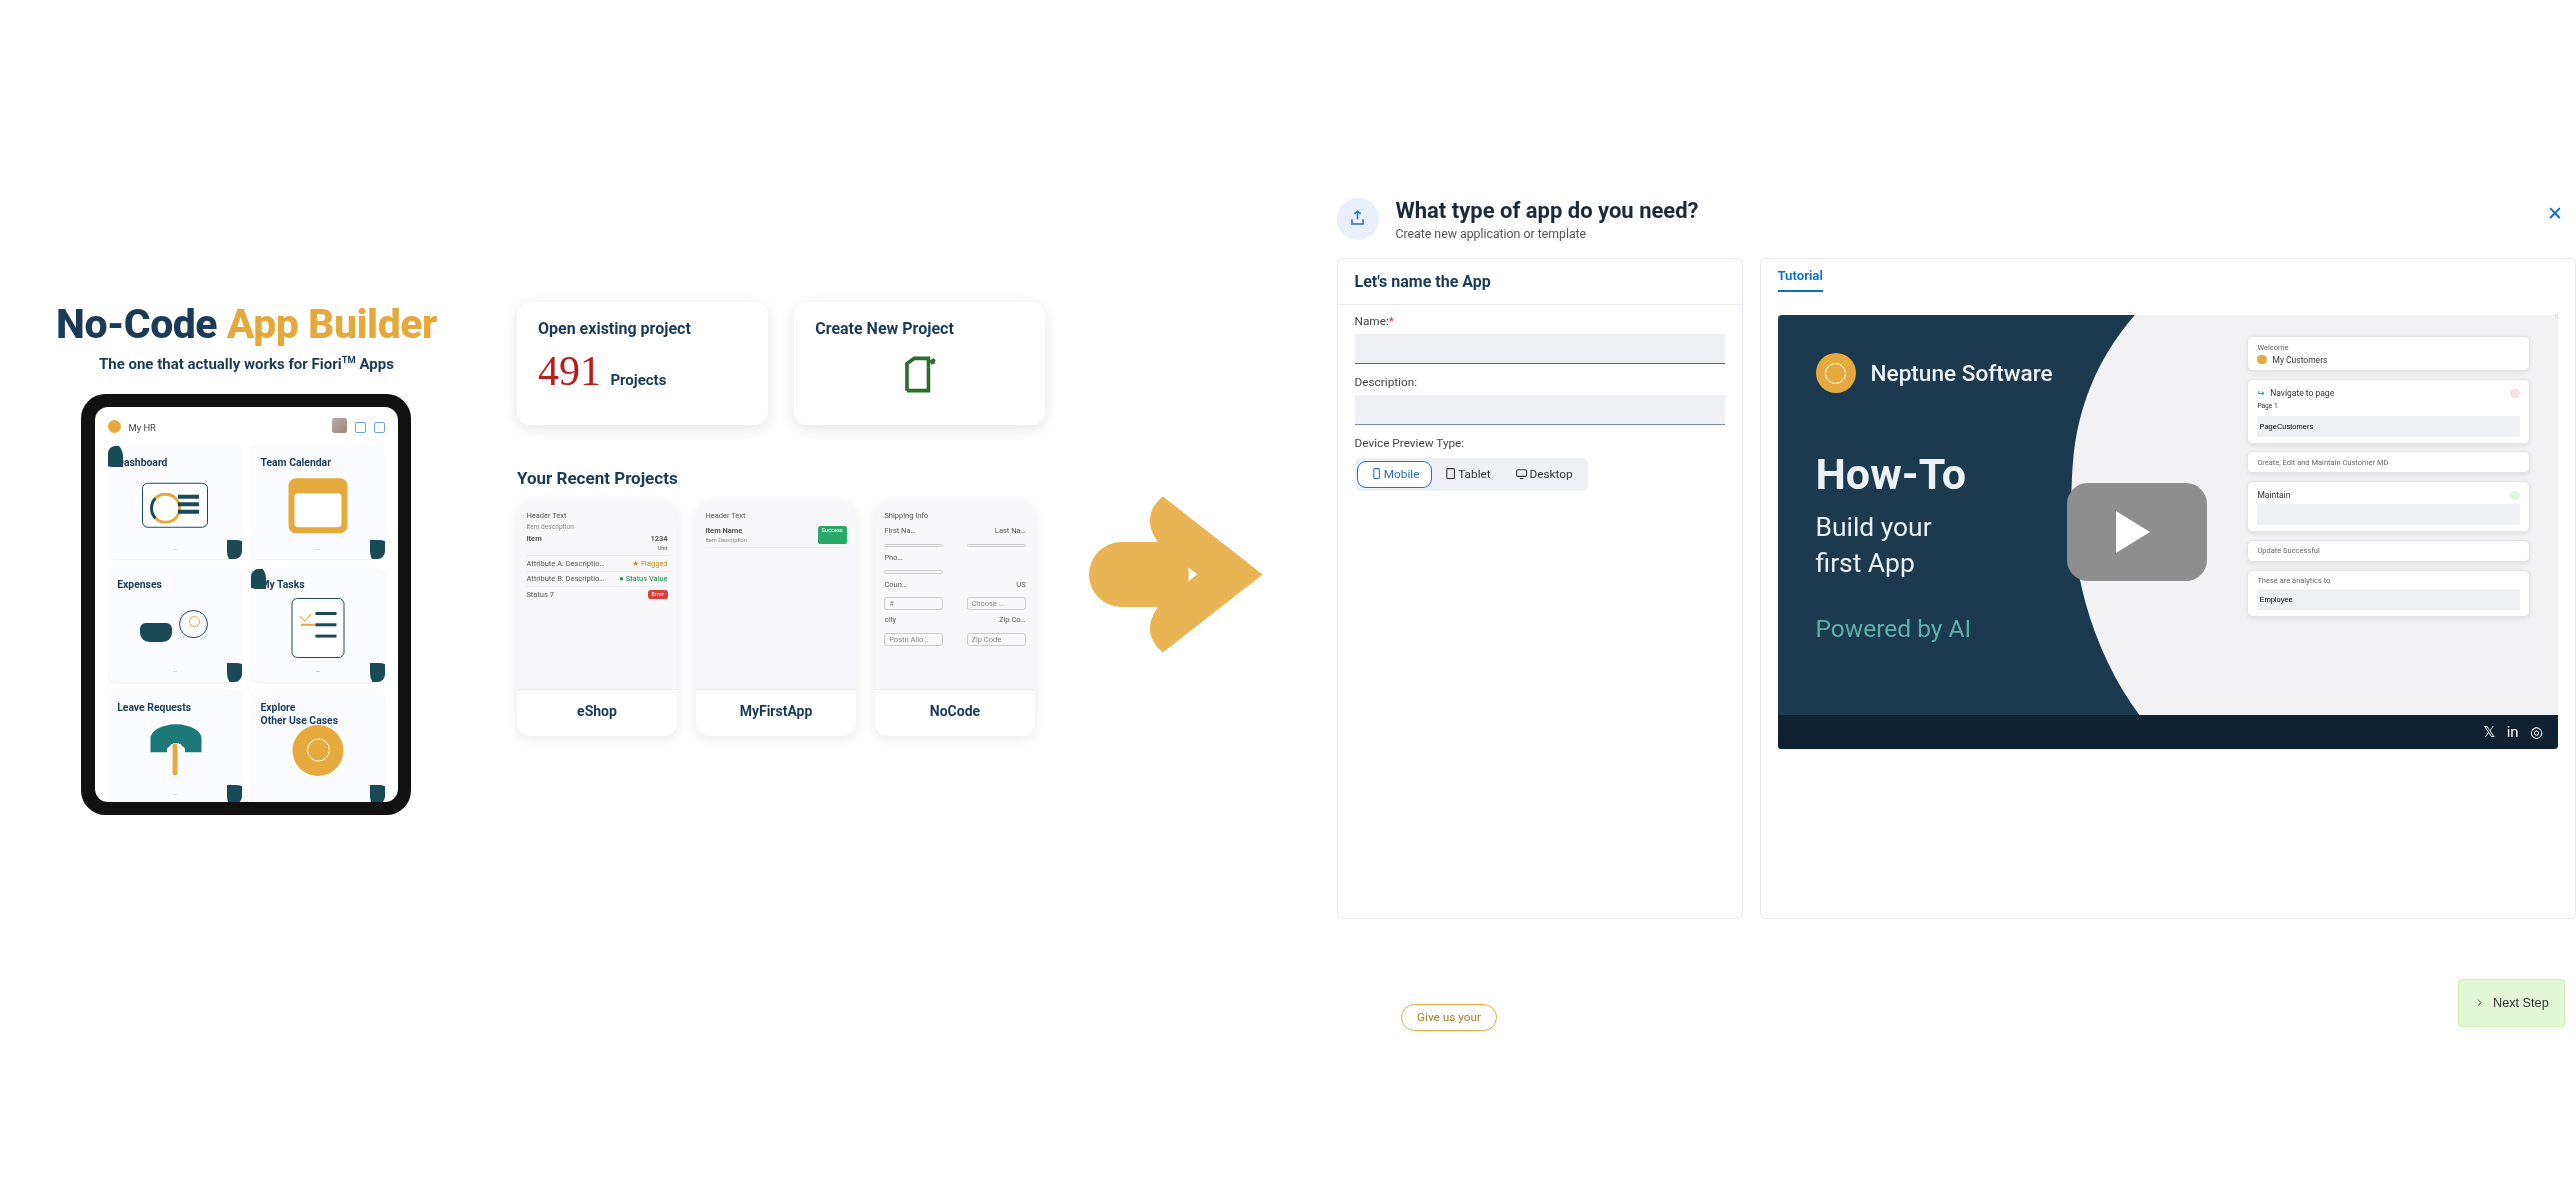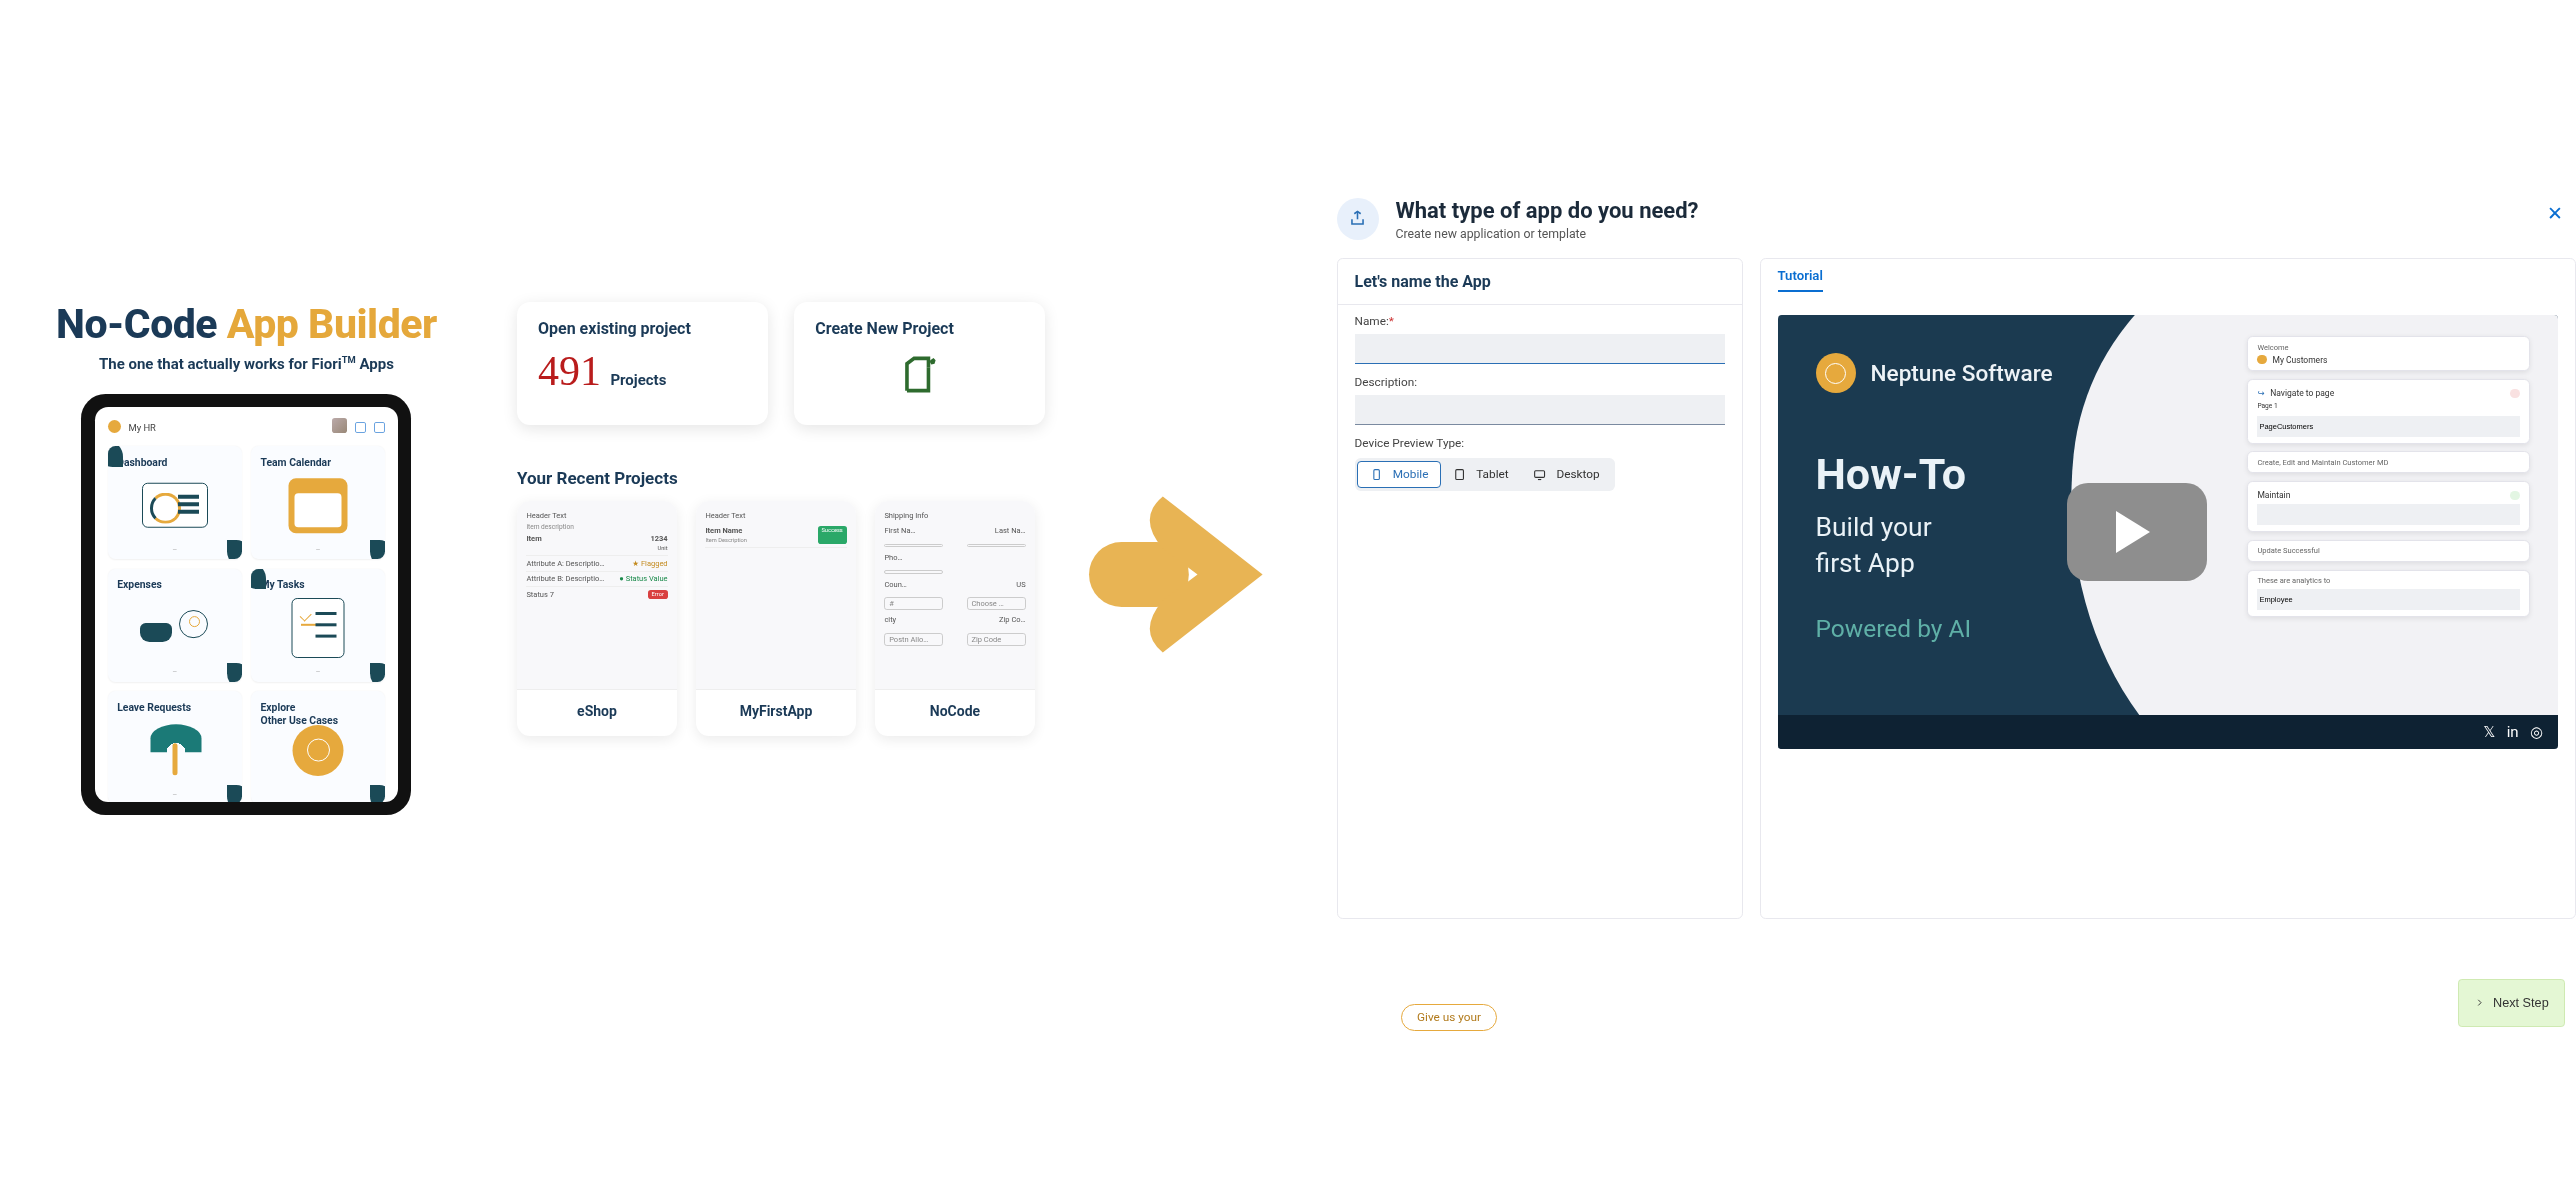--- a/index.html
+++ b/index.html
@@ -88,21 +88,21 @@
 .panel.form .ph{font-size:16px;font-weight:700;color:#1b3a57;padding:13.2px 17px;border-bottom:0.9px solid #e8e8ee}
 .fgrp{padding:9.4px 17px 1.9px}
 .flab{font-size:11.8px;color:#444;margin-bottom:5.7px}
 .flab .req{color:#c33}
 .finput{width:100%;height:30px;background:#eef0f3;border:none;border-bottom:1.4px solid #7a8aa0;padding:0 7.5px;font-size:12.3px}
 .finput.name{border-bottom-color:#2a6fb5}
 .fsel{width:100%;height:32px;background:#eef0f3;border:0.9px solid #ccc;border-radius:3.8px;padding:0 7.5px;font-size:12.3px;appearance:none}
 .fsel-wrap{position:relative}
 .fsel-wrap:after{content:"";position:absolute;right:11.3px;top:13.2px;border:4.7px solid transparent;border-top-color:#555}
 .segs{display:flex;gap:0;margin-top:7.5px}
-.seg{display:flex;align-items:center;gap:10px;font-size:11.8px;padding:5.7px 11.3px;border:0.9px solid transparent;border-radius:4px;cursor:pointer}
+.seg{display:flex;gap:1px;font-size:11.8px;padding:5.7px 11.3px;border:0.9px solid transparent;border-radius:9px;cursor:pointer}
 .seg svg{width:13.2px;height:13.2px}
 .seg.sel{border-color:#2a6fb5;color:#2a6fb5;background:#fff}
 .seg:not(.sel){color:#333}
 .panel.tutorial{flex:1;min-width:0;min-height:661px}
 .tuthead{padding:9.4px 17px 0}
 .tab{display:inline-block;font-size:13.2px;font-weight:600;color:#0a6ed1;padding-bottom:7.5px;border-bottom:2.8px solid #0a6ed1}
 .video{margin:22.6px 17px;position:relative;border-radius:3.8px;overflow:hidden}
 .video-bg{background:#1b3a50;height:434px;position:relative;overflow:hidden}
 .video-bg .fan{position:absolute;right:-75px;top:-75px;width:566px;height:585px;background:#f2f2f5;border-radius:50% 0 0 60%/50% 0 0 70%;transform:rotate(6deg)}
 .video-bg .bar{position:absolute;left:0;right:0;bottom:0;height:34px;background:#0e2233;display:flex;justify-content:flex-end;align-items:center;gap:11.3px;padding-right:15px;color:#fff;font-size:15px}

